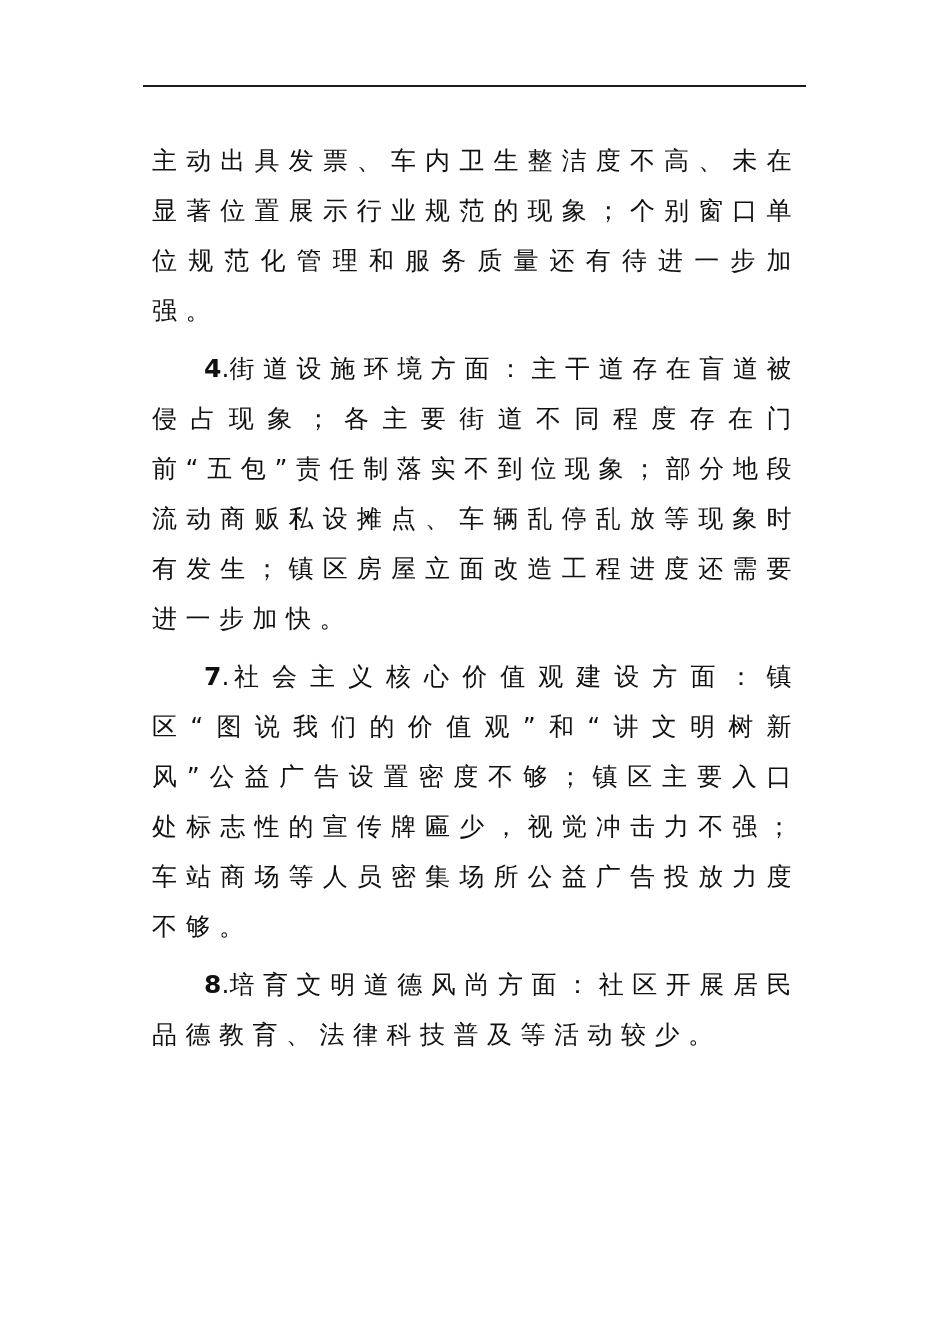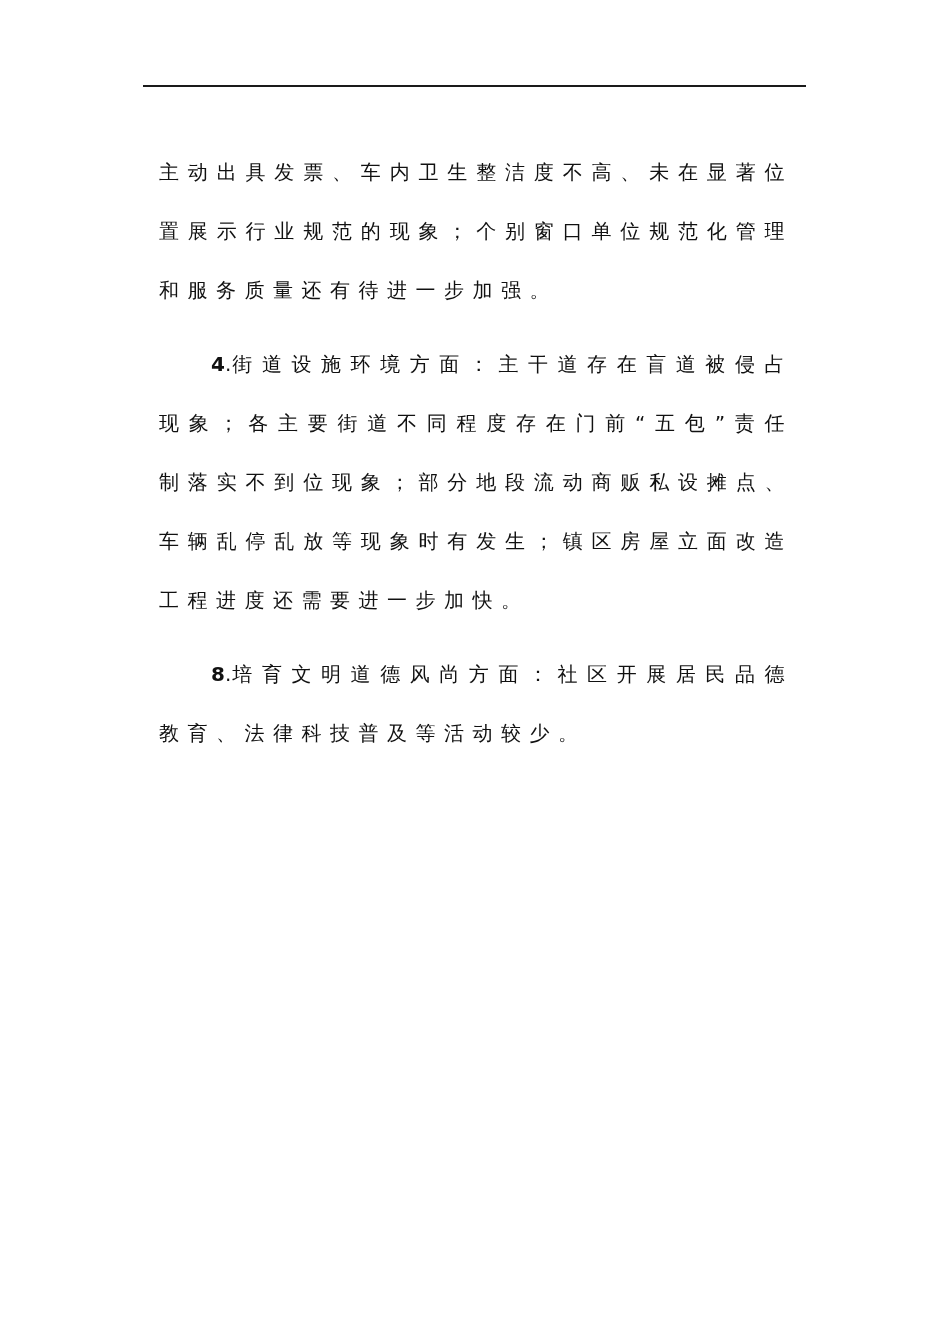--- a/index.html
+++ b/index.html
@@ -23,23 +23,23 @@
       height: 0;
       border-top: 2px solid #1a1a1a;
     }
     .doc-body {
       position: absolute;
       left: 144px;
       top: 128px;
       width: 664px;
     }
     .para {
-      margin: 15px;
-      font-size: 20px;
-      line-height: 59px;
+      margin: 8px;
+      font-size: 25px;
+      line-height: 50px;
       letter-spacing: 8.5px;
       text-align: justify;
       text-justify: inter-character;
       word-break: break-all;
     }
     .para.indent {
       text-indent: 52px;
     }
     .num {
       font-weight: bold;
@@ -55,16 +55,17 @@
 
 <div class="header-rule"></div>
 
 <div class="doc-body">
   <p class="para"><span>主动出具发票、车内卫生整洁度不高、未在显著位置展示行业规范的现象；个别窗口单位规范化管理和服务质量还有待进一步加强。</span></p>
 
   <p class="para indent"><span class="num">4</span><span class="num-dot">.</span><span>街道设施环境方面：主干道存在盲道被侵占现象；各主要街道不同程度存在门前“五包”责任制落实不到位现象；部分地段流动商贩私设摊点、车辆乱停乱放等现象时有发生；镇区房屋立面改造工程进度还需要进一步加快。</span></p>
 
 
 
+  <p class="para indent"><span class="num">7</span><span class="num-dot">.</span><span>社会主义核心价值观建设方面：镇区“图说我们的价值观”和“讲文明树新风”公益广告设置密度不够；镇区主要入口处标志性的宣传牌匾少，视觉冲击力不强；车站商场等人员密集场所公益广告投放力度不够。</span></p>
 
   <p class="para indent"><span class="num">8</span><span class="num-dot">.</span><span>培育文明道德风尚方面：社区开展居民品德教育、法律科技普及等活动较少。</span></p>
 
 </div>
 
 </body></html>

